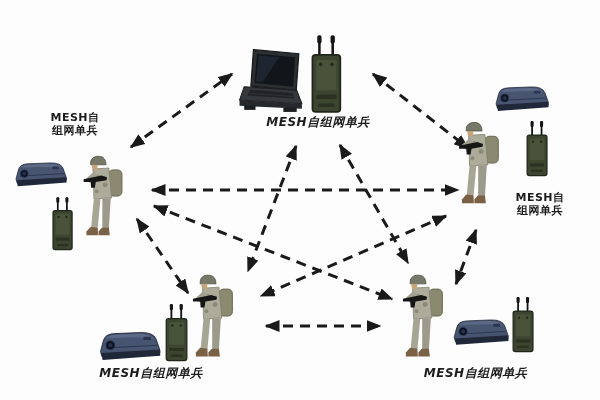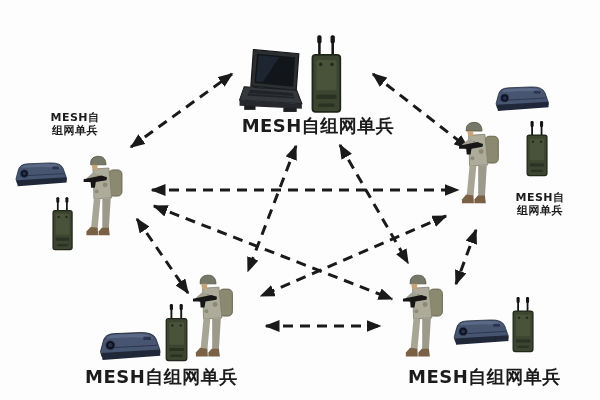--- a/index.html
+++ b/index.html
@@ -13,21 +13,21 @@
     background: #fdfdfd; overflow: hidden;
   }
   .edges-layer { position: absolute; inset: 0; z-index: 1; color:#1a1a1a; }
   .edges-layer line { stroke: currentColor; stroke-width: 3; stroke-dasharray: 10 7; }
   .node { position: absolute; z-index: 2; }
   .dev { position: absolute; display:block; }
   .node-label {
     position: absolute; font-weight: 700; color: var(--label-color, #1c1c1c);
     text-align: center; line-height: 1.18; letter-spacing: .5px; white-space: nowrap;
   }
-  .lbl-16 { font-size: 18px; }
+  .lbl-16 { font-size: 12px; font-style: italic; }
   .lbl-14 { font-size: 11px; }
   .hidden-defs { position:absolute; width:0; height:0; overflow:hidden; }
 </style>
 </head>
 <body>
 
 <svg class="hidden-defs" aria-hidden="true">
   <defs>
     <g id="sym-laptop">
       <path d="M15,1.5 L59,5.5 L56.5,41 L12.5,37 Z" fill="#2c2f31" stroke="#17191a" stroke-width="1.2"></path>

